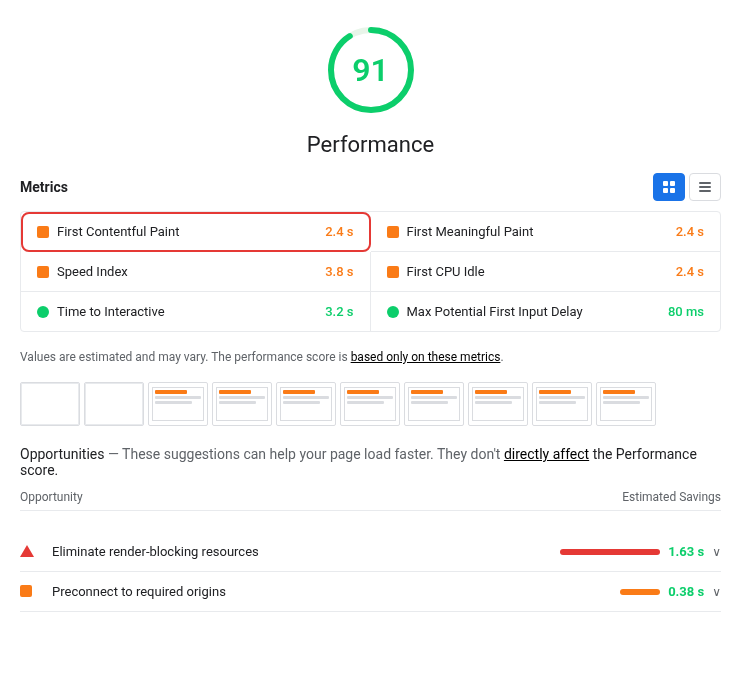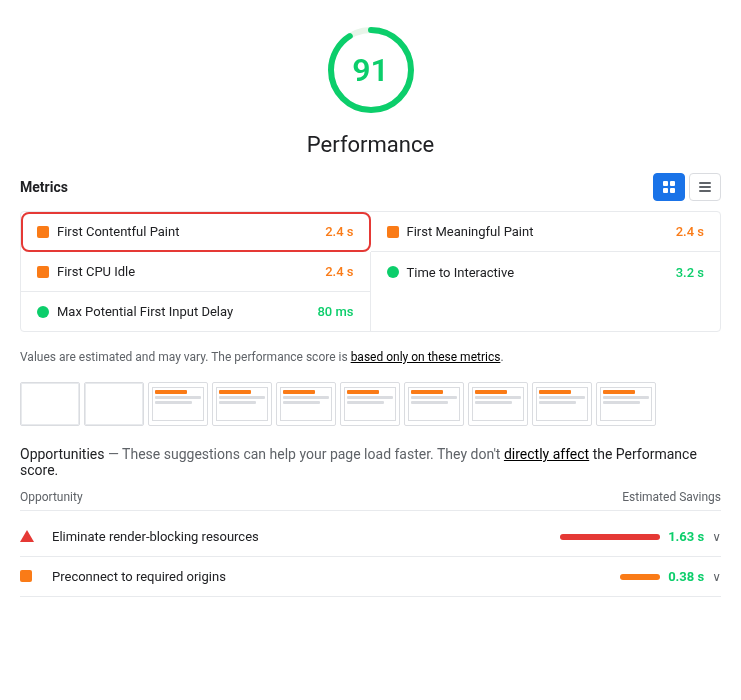--- a/index.html
+++ b/index.html
@@ -184,21 +184,21 @@
       color: #5f6368;
     }
     .opportunities-header a {
       color: #000000;
     }
     .opp-columns {
       display: flex;
       justify-content: space-between;
       padding: 6px 0;
       border-bottom: 1px solid #e8eaed;
-      margin-bottom: 6px;
+      margin-bottom: 21px;
     }
     .opp-col-label {
       font-size: 12px;
       color: #5f6368;
     }
     .opp-item {
       display: flex;
       align-items: center;
       padding: 12px 0;
       border-bottom: 1px solid #e8eaed;
@@ -295,20 +295,25 @@
     <span class="metric-value orange">2.4 s</span>
   </div>
   <div class="metric-item">
     <div class="metric-dot orange"></div>
     <span class="metric-name">First Meaningful Paint</span>
     <span class="metric-value orange">2.4 s</span>
   </div>
 
   <div class="metric-item">
     <div class="metric-dot orange"></div>
+    <span class="metric-name">Speed Index</span>
+    <span class="metric-value orange">3.8 s</span>
+  </div>
+  <div class="metric-item">
+    <div class="metric-dot orange"></div>
     <span class="metric-name">First CPU Idle</span>
     <span class="metric-value orange">2.4 s</span>
   </div>
 
   <div class="metric-item">
     <div class="metric-dot green-circle"></div>
     <span class="metric-name">Time to Interactive</span>
     <span class="metric-value green">3.2 s</span>
   </div>
   <div class="metric-item">

